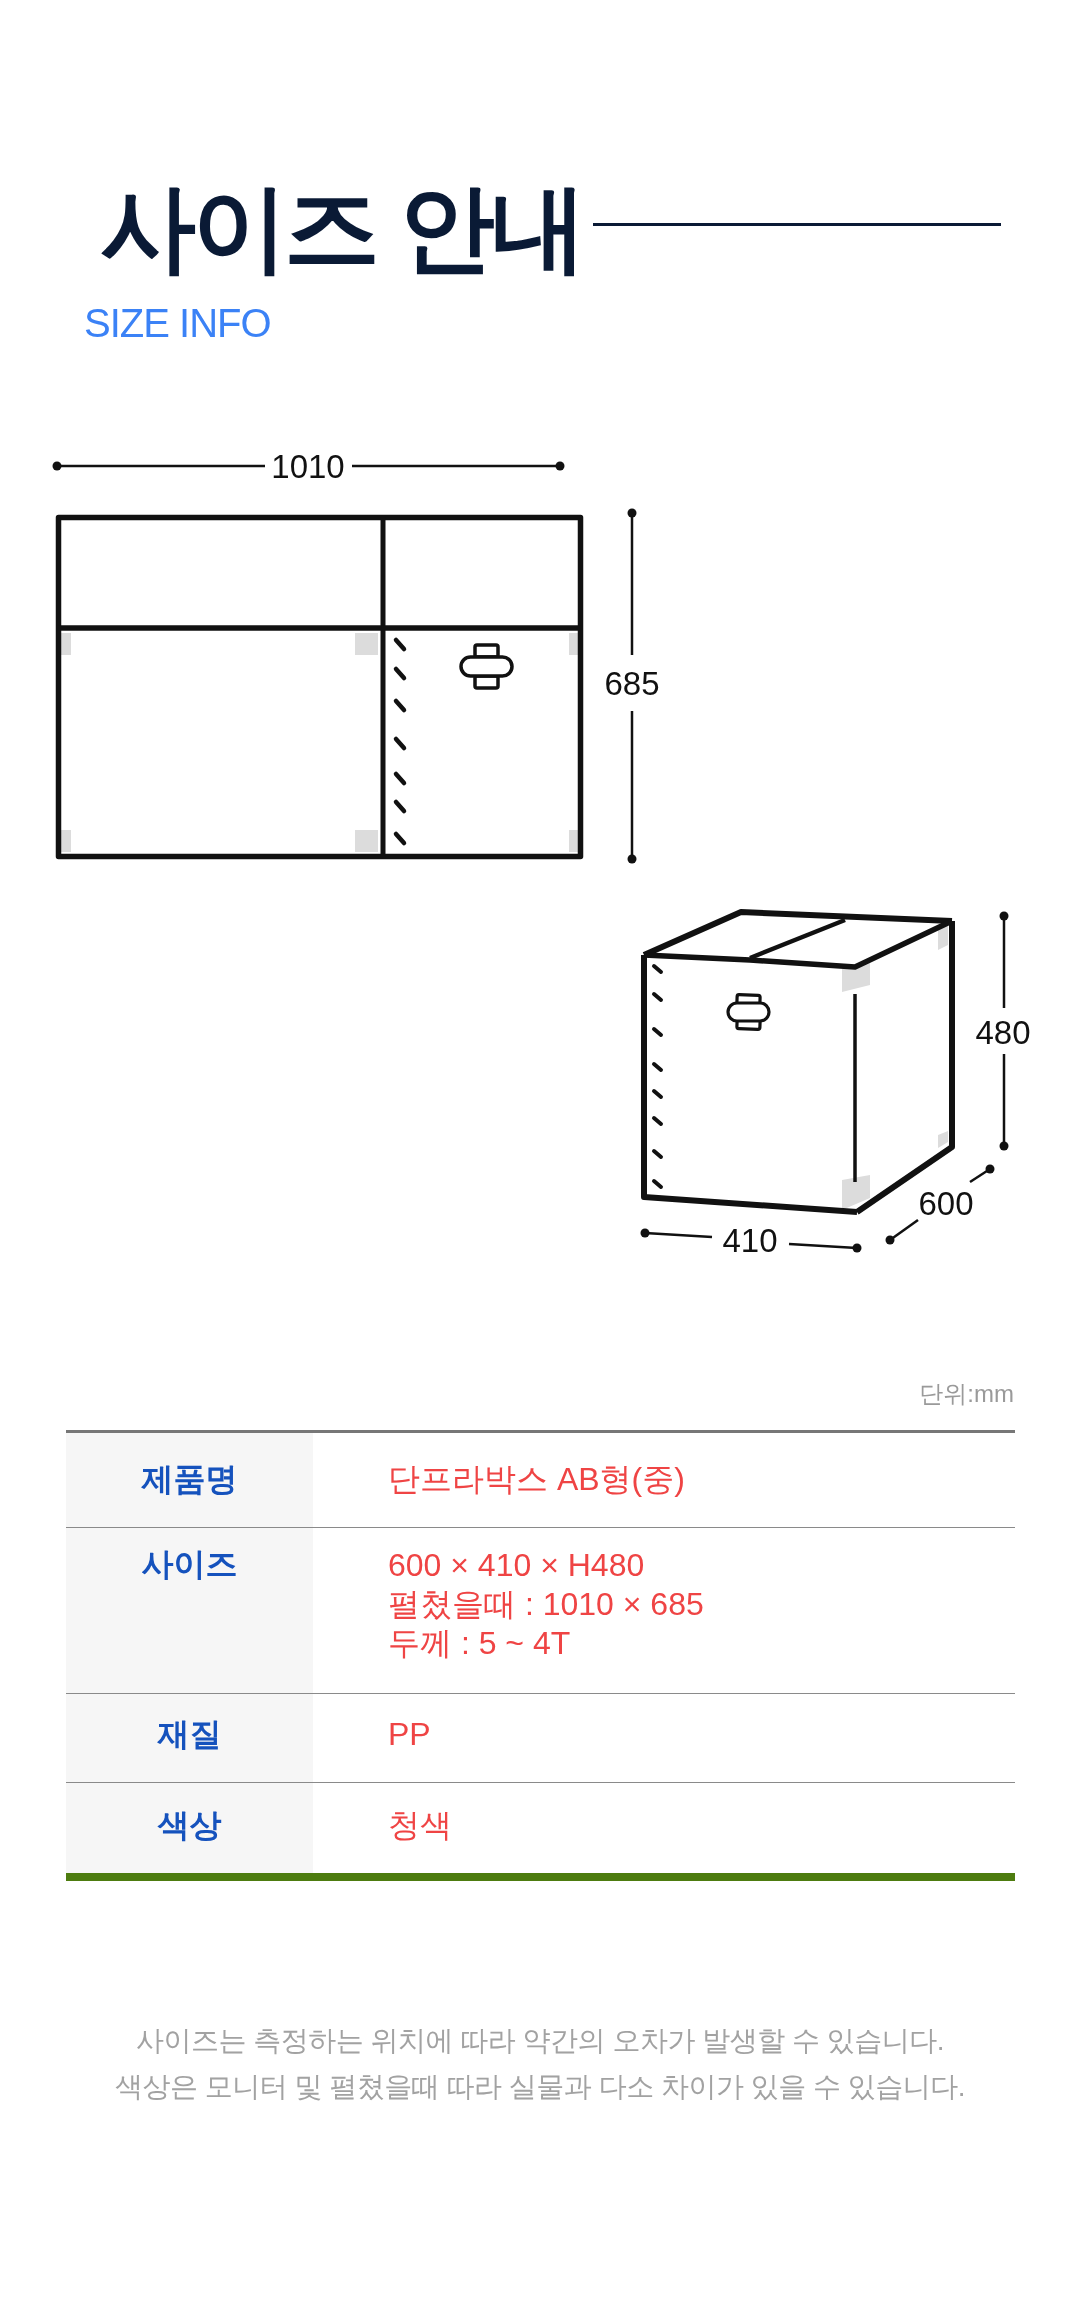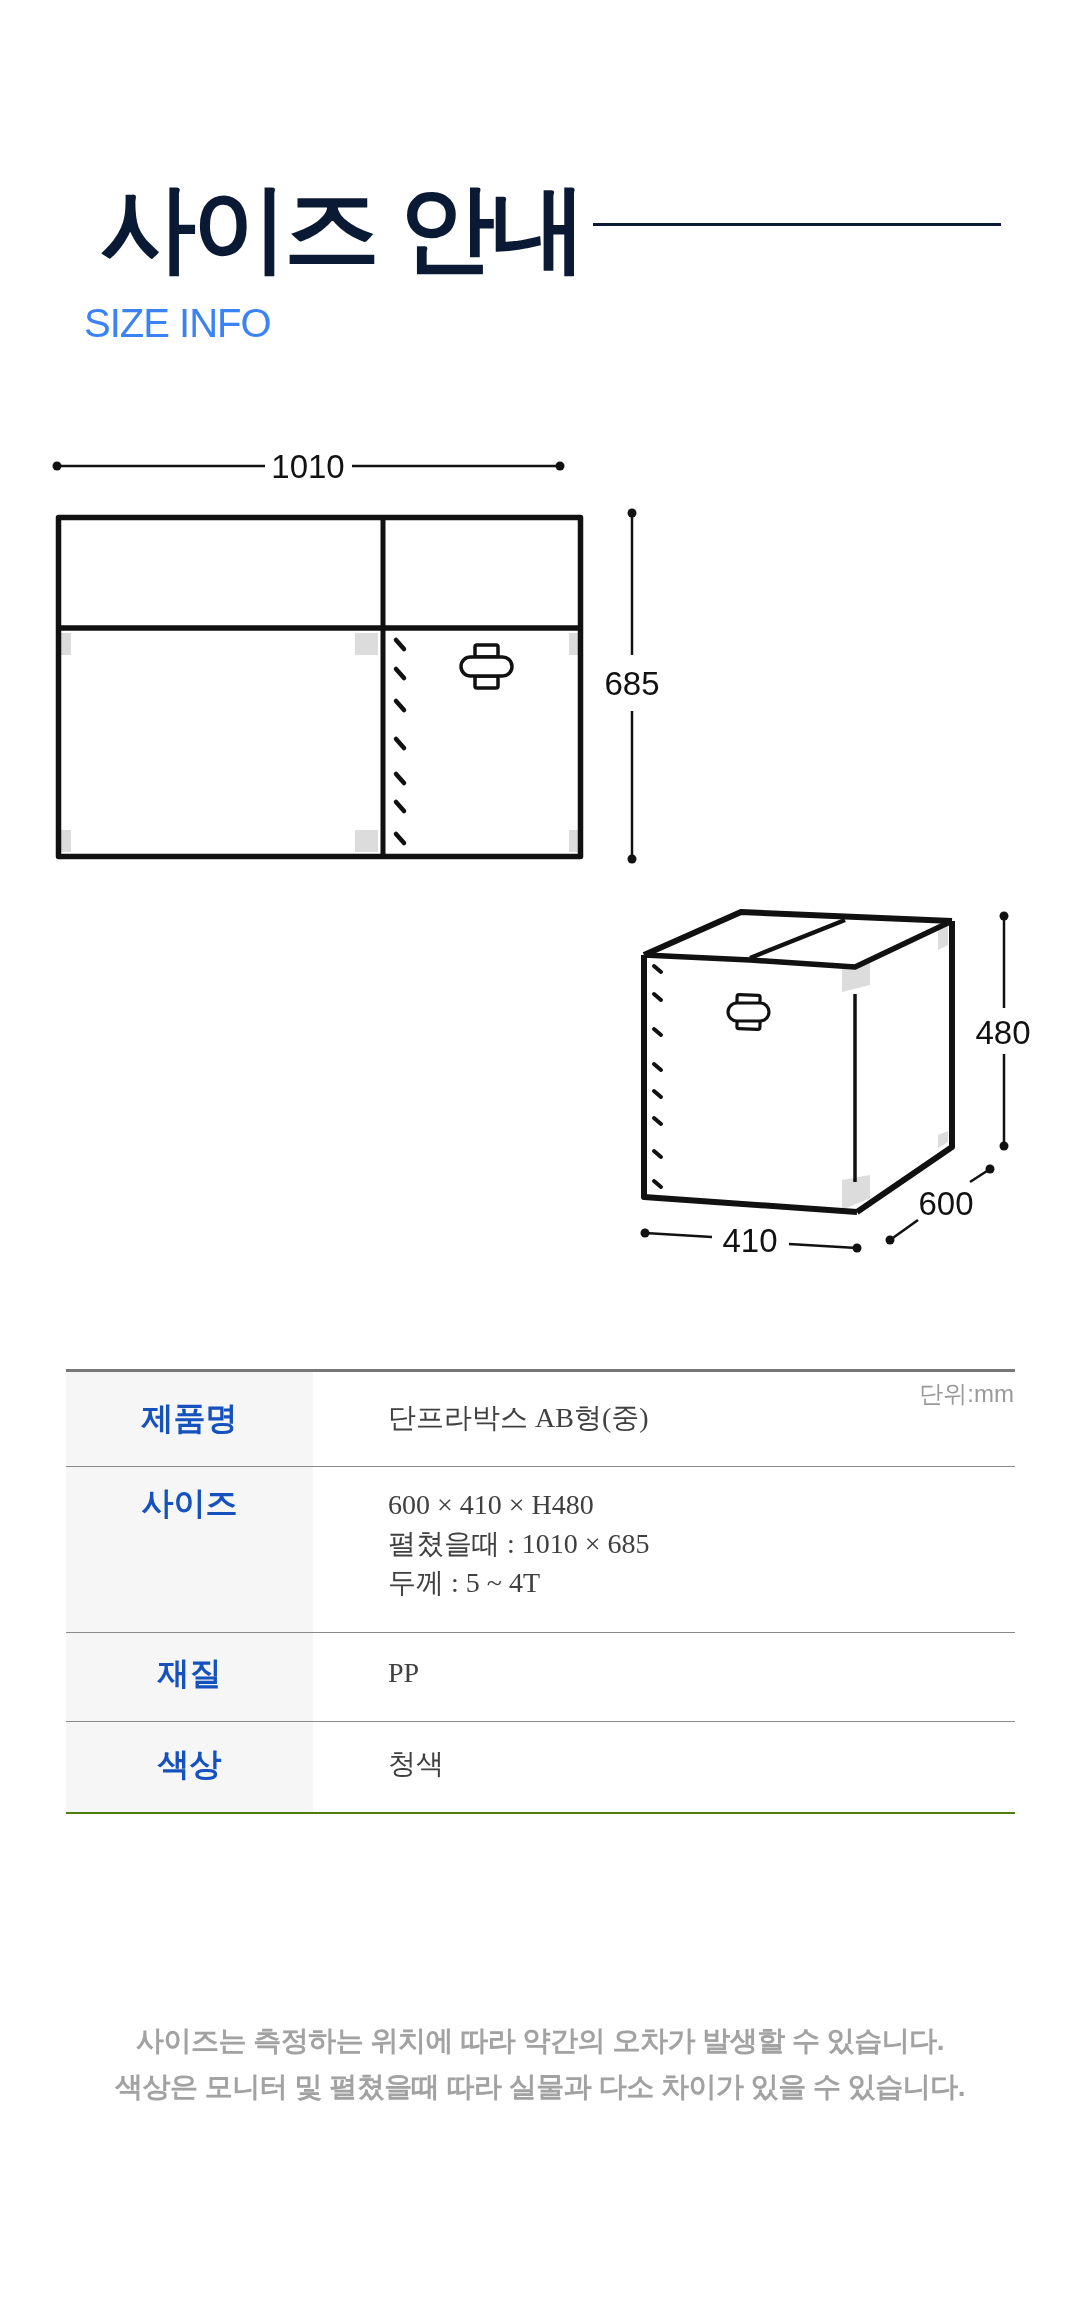--- a/index.html
+++ b/index.html
@@ -7,32 +7,32 @@
          font-family: "Liberation Sans", "DejaVu Sans", sans-serif; color: #222; }
   .abs { position: absolute; }
   .title { left: 100px; top: 168px; font-size: 96px; font-weight: 700; color: #0a1a35;
            letter-spacing: -4px; line-height: 120px; white-space: nowrap; }
   .title-rule { left: 593px; top: 223px; width: 408px; height: 3px; background: #0a1a35; }
   .subtitle { left: 84px; top: 298px; font-size: 40px; font-weight: 300; color: #3b82f6;
               line-height: 50px; letter-spacing: -1px; }
   .diagram { left: 0; top: 420px; width: 1080px; height: 880px; }
   .dim-label { font-family: "Liberation Sans", "DejaVu Sans", sans-serif; font-size: 33px; fill: #111; }
   .unit { right: 66px; top: 1374px; font-size: 24px; color: #9a9a9a; line-height: 40px; }
-  .spec-table { left: 66px; top: 1369px; width: 949px; border-collapse: collapse;
-                border-top: 3px solid #777; border-bottom: 2px solid #4d7c0f; font-family: Liberation Serif, serif; }
+  .spec-table { left: 66px; top: 1430px; width: 949px; border-collapse: collapse;
+                border-top: 3px solid #777; border-bottom: 8px solid #4d7c0f; }
   .spec-table td { border-bottom: 1px solid #8a8a8a; vertical-align: top; padding: 0; }
   .spec-table tr:last-child td { border-bottom: none; }
   .spec-label { width: 247px; background: #f6f6f6; color: #1552bd; font-weight: 700;
                 font-size: 32px; text-align: center; }
-  .spec-value { padding-left: 75px !important; font-size: 28px; color: #404040; }
+  .spec-value { padding-left: 75px !important; font-size: 32px; color: #ef4444; }
   .cell-inner { padding: 28px 0 30px 0; line-height: 36px; }
   .value-line { display: block; line-height: 39px; }
   .notes { left: 0; top: 2018px; width: 1080px; text-align: center; color: #a2a2a2;
            font-size: 28px; line-height: 46px; letter-spacing: -0.5px; }
-  .note-line { display: block; font-weight: bold; }
+  .note-line { display: block; }
 </style>
 </head>
 <body>
 
 <div class="abs title">사이즈 안내</div>
 <div class="abs title-rule"></div>
 <div class="abs subtitle">SIZE INFO</div>
 
 <svg class="abs diagram" viewBox="0 420 1080 880" width="1080" height="880" xmlns="http://www.w3.org/2000/svg">
 

